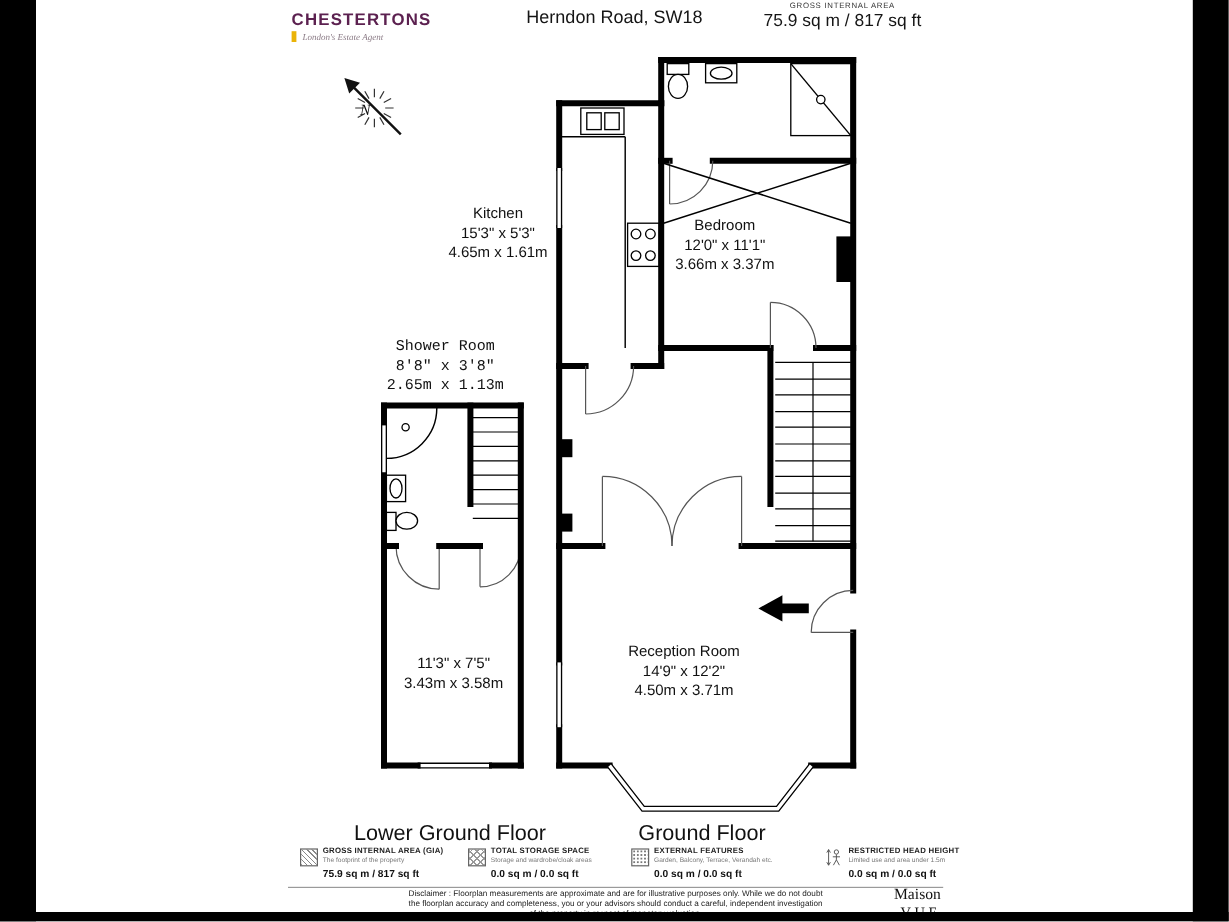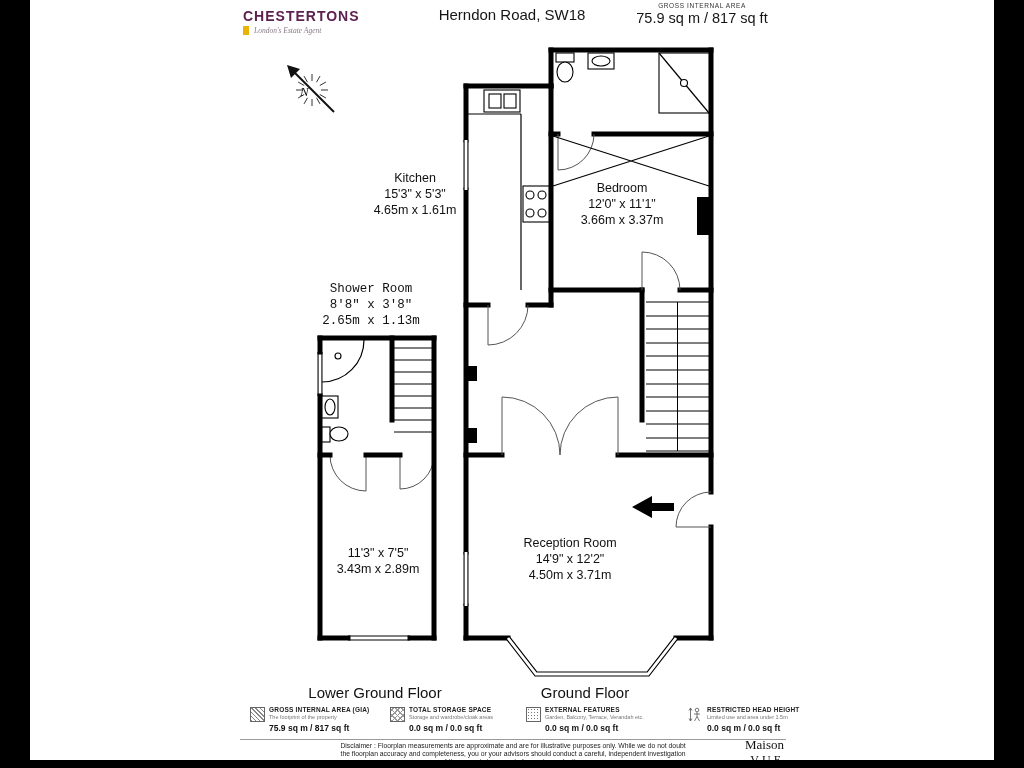--- a/index.html
+++ b/index.html
@@ -8,21 +8,21 @@
   .stage { position:relative; width:1024px; height:768px; background:#fff; overflow:hidden; }
   .bar { position:absolute; background:#000; }
   .bar.left { left:0; top:0; width:30px; height:768px; }
   .bar.right { left:994px; top:0; width:30px; height:768px; }
   .bar.bottom { left:0; top:760px; width:1024px; height:8px; }
 
   
   .brand { position:absolute; left:243px; top:8px; }
   .brand-name { font-size:14px; font-weight:bold; letter-spacing:1px; color:#5c2150; }
   .brand-tagline { font-family:"Liberation Serif", serif; font-style:italic; font-size:7.5px;
-                   color:#8a7a85; border-left:6px solid #eab308; padding-left:5px; margin-top:2px; }
+                   color:#8a7a85; border-left:4px solid #eab308; padding-left:5px; margin-top:2px; }
   .page-title { position:absolute; left:0; right:0; top:6px; text-align:center;
                 font-size:15px; color:#151515; }
   .gia-head { position:absolute; left:618px; width:168px; top:2px; text-align:center; color:#151515; }
   .gia-head .lbl { font-size:6.5px; letter-spacing:0.6px; color:#333; }
   .gia-head .val { font-size:14.5px; margin-top:1px; }
 
   
   svg.plan { position:absolute; left:0; top:0; }
   .wall { fill:none; stroke:#000; stroke-width:5; stroke-linecap:square; }
   .thin { fill:none; stroke:#000; stroke-width:1.2; }
@@ -31,21 +31,21 @@
   .tread{ fill:none; stroke:#000; stroke-width:1; }
   .win-o{ fill:none; stroke:#000; stroke-width:5; }
   .win-i{ fill:none; stroke:#fff; stroke-width:2.8; }
   .solid{ fill:#000; stroke:none; }
   .ray  { stroke:#333; stroke-width:1; }
 
   
   .room-label { position:absolute; text-align:center; font-size:12.5px; color:#111; line-height:1.26; }
   .room-label .rn { display:block; }
   .room-label .rn:empty { display:none; }
-  .floor-caption { position:absolute; text-align:center; font-size:15px; color:#111; }
+  .floor-caption { position:absolute; text-align:center; font-size:18px; color:#111; }
 
   
   .legend-item { position:absolute; top:706px; display:flex; gap:4px; width:138px; }
   .legend-icon { width:15px; height:15px; border:1px solid #666; flex:0 0 auto; margin-top:1px; }
   .li-hatch { background:repeating-linear-gradient(45deg,#888 0,#888 1px,transparent 1px,transparent 3px); }
   .li-grid  { background:repeating-linear-gradient(45deg,#999 0,#999 1px,transparent 1px,transparent 4px),
               repeating-linear-gradient(-45deg,#999 0,#999 1px,transparent 1px,transparent 4px); }
   .li-dots  { background-image:radial-gradient(#777 0.8px,transparent 0.9px); background-size:3px 3px; }
   .li-person{ border:none; }
   .legend-title { font-size:6.5px; font-weight:bold; color:#222; letter-spacing:0.2px; }
@@ -213,34 +213,34 @@
         <ellipse class="fix" cx="339" cy="434" rx="9" ry="7"></ellipse>
       </g>
     </g>
   </svg>
 
   <div class="room-label" style="left:360px; top:171px; width:110px;">
     <span class="rn">Kitchen</span>
     <span class="rn">15'3" x 5'3"</span>
     <span class="rn">4.65m x 1.61m</span>
   </div>
-  <div class="room-label" style="left:557px; top:181px; width:130px;">
+  <div class="room-label" style="left:539px; top:181px; width:130px;">
     <span class="rn">Bedroom</span>
     <span class="rn">12'0" x 11'1"</span>
     <span class="rn">3.66m x 3.37m</span>
   </div>
   <div class="room-label" style="left:306px; top:282px; width:130px;font-family:Liberation Mono, monospace;">
     <span class="rn">Shower Room</span>
     <span class="rn">8'8" x 3'8"</span>
     <span class="rn">2.65m x 1.13m</span>
   </div>
   <div class="room-label" style="left:313px; top:546px; width:130px;">
 
     <span class="rn">11'3" x 7'5"</span>
-    <span class="rn">3.43m x 2.89m</span>
+    <span class="rn">3.43m x 3.58m</span>
   </div>
   <div class="room-label" style="left:505px; top:536px; width:130px;">
     <span class="rn">Reception Room</span>
     <span class="rn">14'9" x 12'2"</span>
     <span class="rn">4.50m x 3.71m</span>
   </div>
 
   <div class="floor-caption" style="left:290px; top:684px; width:170px;">Lower Ground Floor</div>
   <div class="floor-caption" style="left:500px; top:684px; width:170px;">Ground Floor</div>
 

